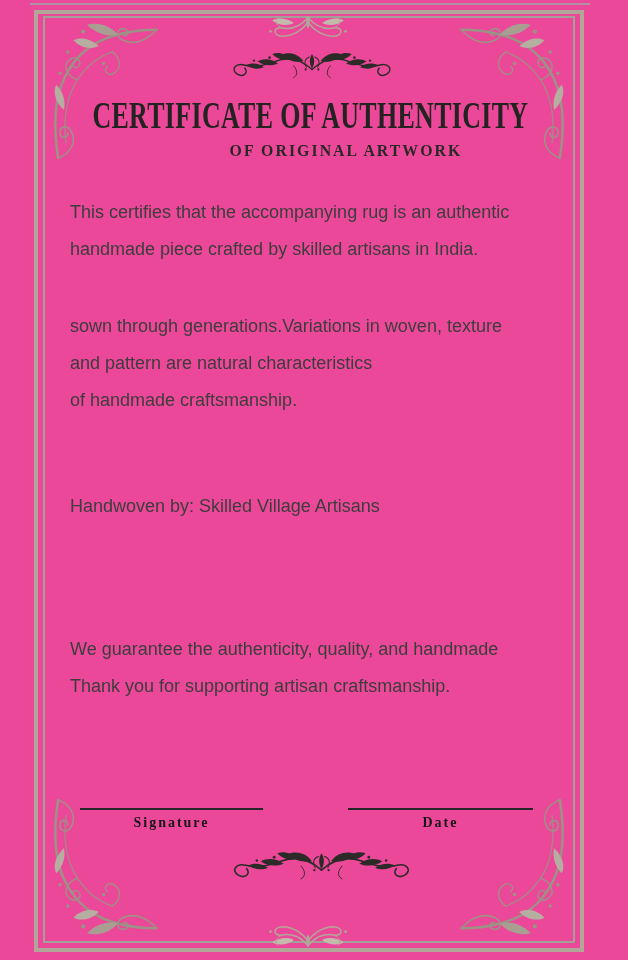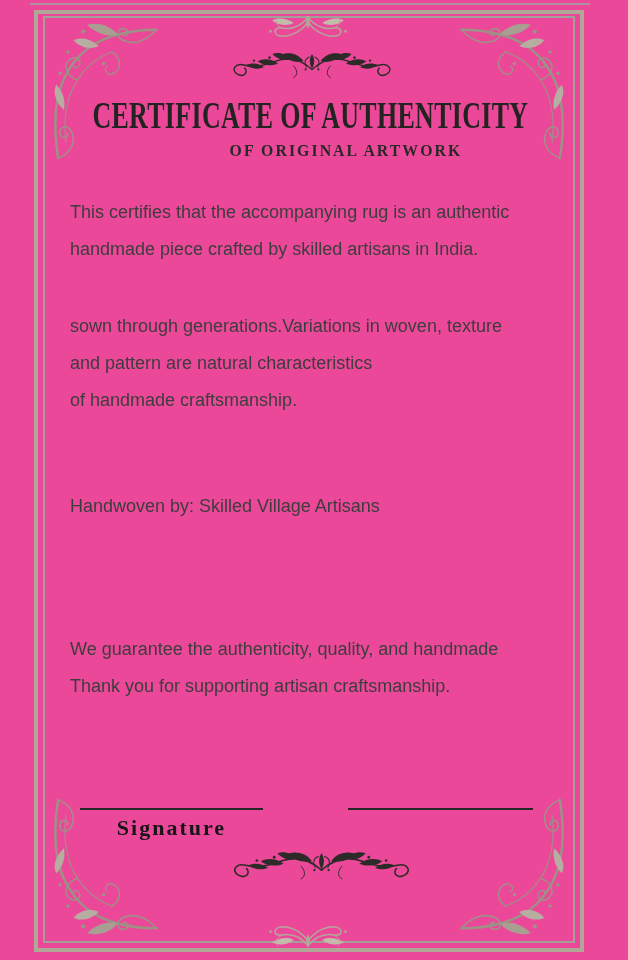--- a/index.html
+++ b/index.html
@@ -51,21 +51,21 @@
   .para.p2{top:308px;}
   .para.details{top:488px;}
   .para.p3{top:631px;}
   
   .sig-line{position:absolute;top:808px;height:2px;background:#262626;}
   .sig-line.left{left:80px;width:183px;}
   .sig-line.right{left:348px;width:185px;}
   .sig-label{
     position:absolute;top:815px;text-align:center;
     font-family:"Liberation Serif",serif;font-weight:bold;
-    font-size:22px;letter-spacing:2px;color:#161616;
+    font-size:14px;letter-spacing:2px;color:#161616;
   }
   .sig-label.signature{left:80px;width:183px;}
   .sig-label.date{left:348px;width:185px;}
   .defs{position:absolute;width:0;height:0;}
 </style>
 </head>
 <body>
 
 <svg class="defs" aria-hidden="true">
   <defs>
@@ -165,20 +165,21 @@
   </div>
 
   <div class="para p3">
     <div>We guarantee the authenticity, quality, and handmade</div>
     <div>Thank you for supporting artisan craftsmanship.</div>
   </div>
 
   <div class="sig-line left"></div>
   <div class="sig-line right"></div>
   <div class="sig-label signature">Signature</div>
+  <div class="sig-label date">Date</div>
 
   <svg class="divider bottom" viewBox="0 0 260 46" preserveAspectRatio="none">
     <use href="#fl-div-arm"></use>
       <use href="#fl-div-arm" transform="translate(260 0) scale(-1 1)"></use>
       <use href="#fl-div-center"></use>
   </svg>
 
 </div>
 
 </body></html>

